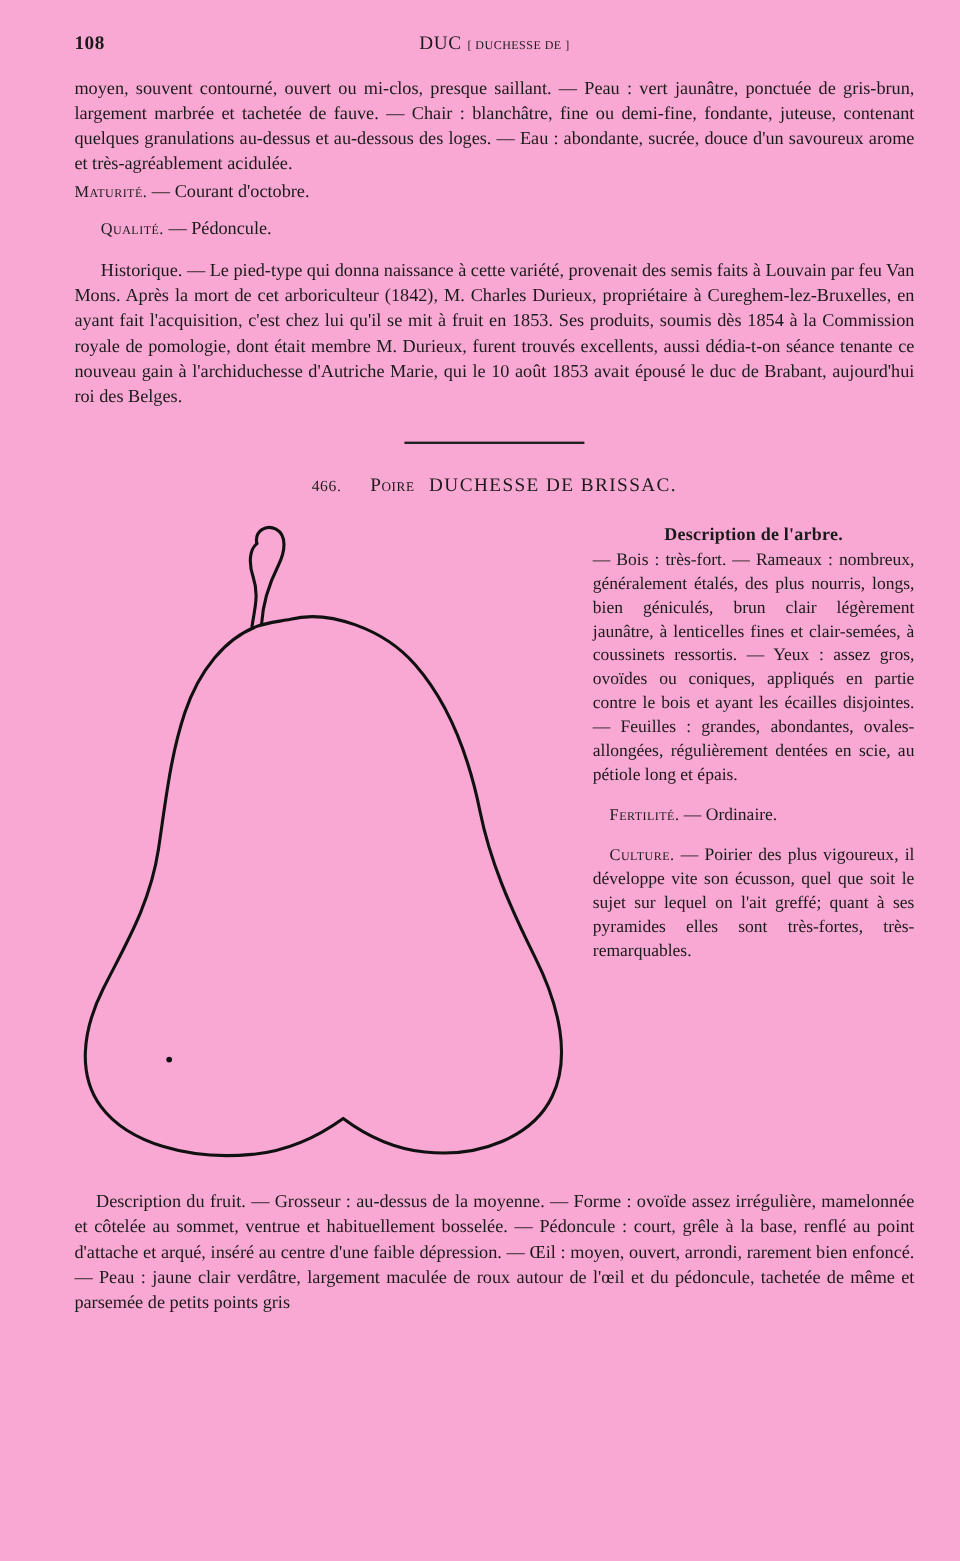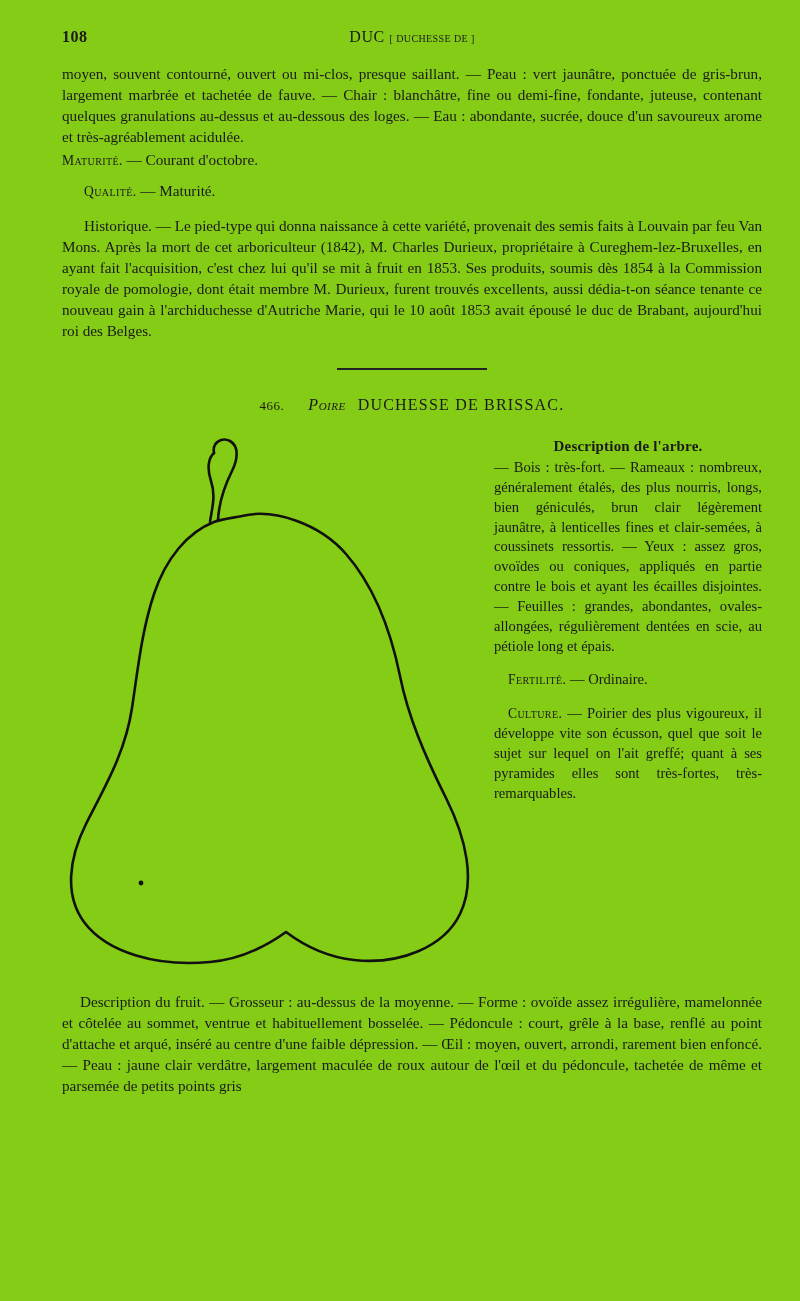--- a/index.html
+++ b/index.html
@@ -13,21 +13,21 @@
     position: relative;
     font-family: "Liberation Serif", serif;
     color: #1a1a1a;
     overflow: hidden;
   }
   .page {
     position: absolute;
     left: 0; top: 0;
     width: 800px;
     height: 1301px;
-    background: #84cc16;
+    background: #f9a8d4;
   }
   .content {
     position: absolute;
     left: 62px;
     top: 28px;
     width: 700px;
   }
   .header {
     display: flex;
     align-items: baseline;
@@ -88,21 +88,20 @@
   }
   .title-num {
     font-size: 13px;
     letter-spacing: 0.5px;
   }
   .title-poire {
     font-variant: small-caps;
     font-size: 16px;
     letter-spacing: 0.5px;
     margin-left: 20px;
-    font-style: italic;
   }
   .title-name {
     font-size: 16px;
     letter-spacing: 1.2px;
     margin-left: 8px;
   }
   .two-col {
     position: relative;
     min-height: 540px;
   }
@@ -168,21 +167,21 @@
     <div class="body-text">
       <p>moyen, souvent contourné, ouvert ou mi-clos, presque saillant. — Peau : vert jaunâtre, ponctuée de gris-brun, largement marbrée et tachetée de fauve. — Chair : blanchâtre, fine ou demi-fine, fondante, juteuse, contenant quelques granulations au-dessus et au-dessous des loges. — Eau : abondante, sucrée, douce d'un savoureux arome et très-agréablement acidulée.</p>
 
       <p class="p-indent short-line">
         <span class="sc">Maturité.</span>
         <span>— Courant d'octobre.</span>
       </p>
 
       <p class="p-indent" style="margin-top:10px;">
         <span class="sc">Qualité.</span>
-        <span>— Maturité.</span>
+        <span>— Pédoncule.</span>
       </p>
 
       <p class="p-indent" style="margin-top:14px;">
         <span class="bold">Historique.</span>
         <span>— Le pied-type qui donna naissance à cette variété, provenait des semis faits à Louvain par feu Van Mons. Après la mort de cet arboriculteur (1842), M. Charles Durieux, propriétaire à Cureghem-lez-Bruxelles, en ayant fait l'acquisition, c'est chez lui qu'il se mit à fruit en 1853. Ses produits, soumis dès 1854 à la Commission royale de pomologie, dont était membre M. Durieux, furent trouvés excellents, aussi dédia-t-on séance tenante ce nouveau gain à l'archiduchesse d'Autriche Marie, qui le 10 août 1853 avait épousé le duc de Brabant, aujourd'hui roi des Belges.</span>
       </p>
     </div>
 
     <div class="rule"></div>
 

